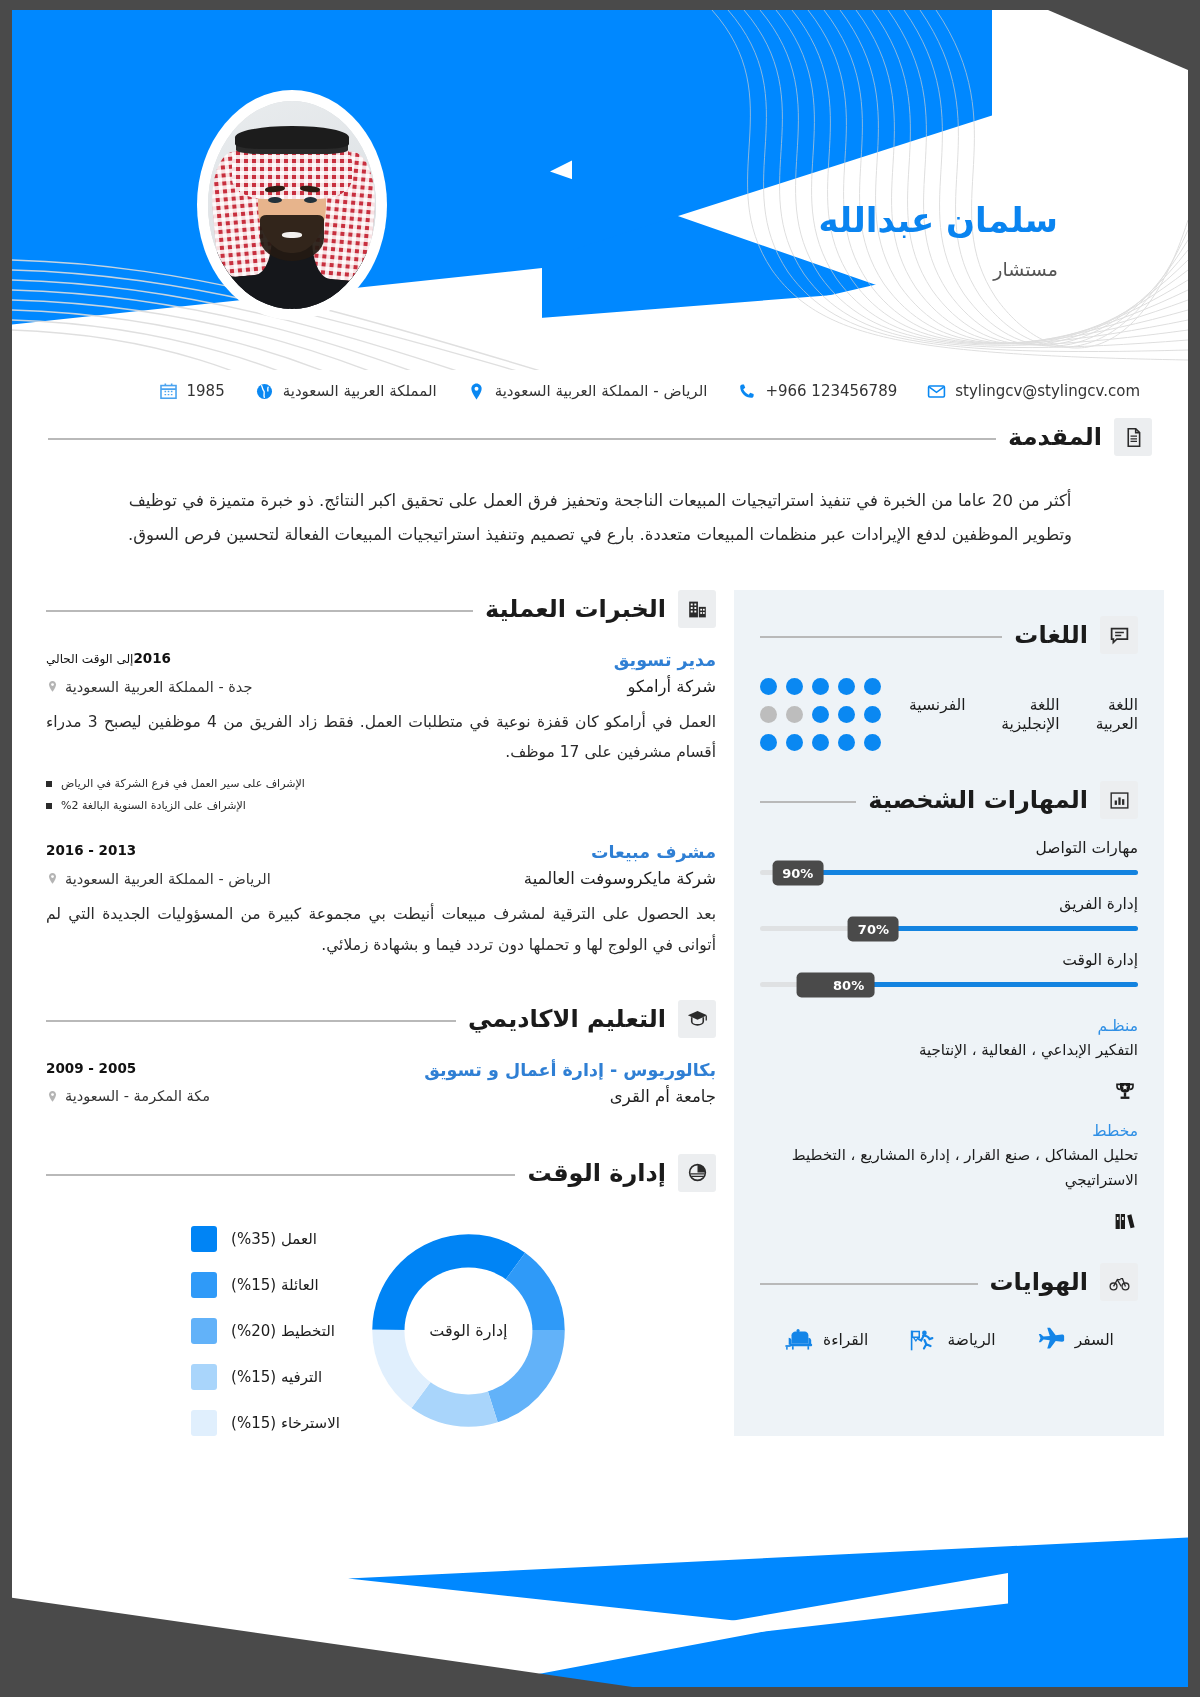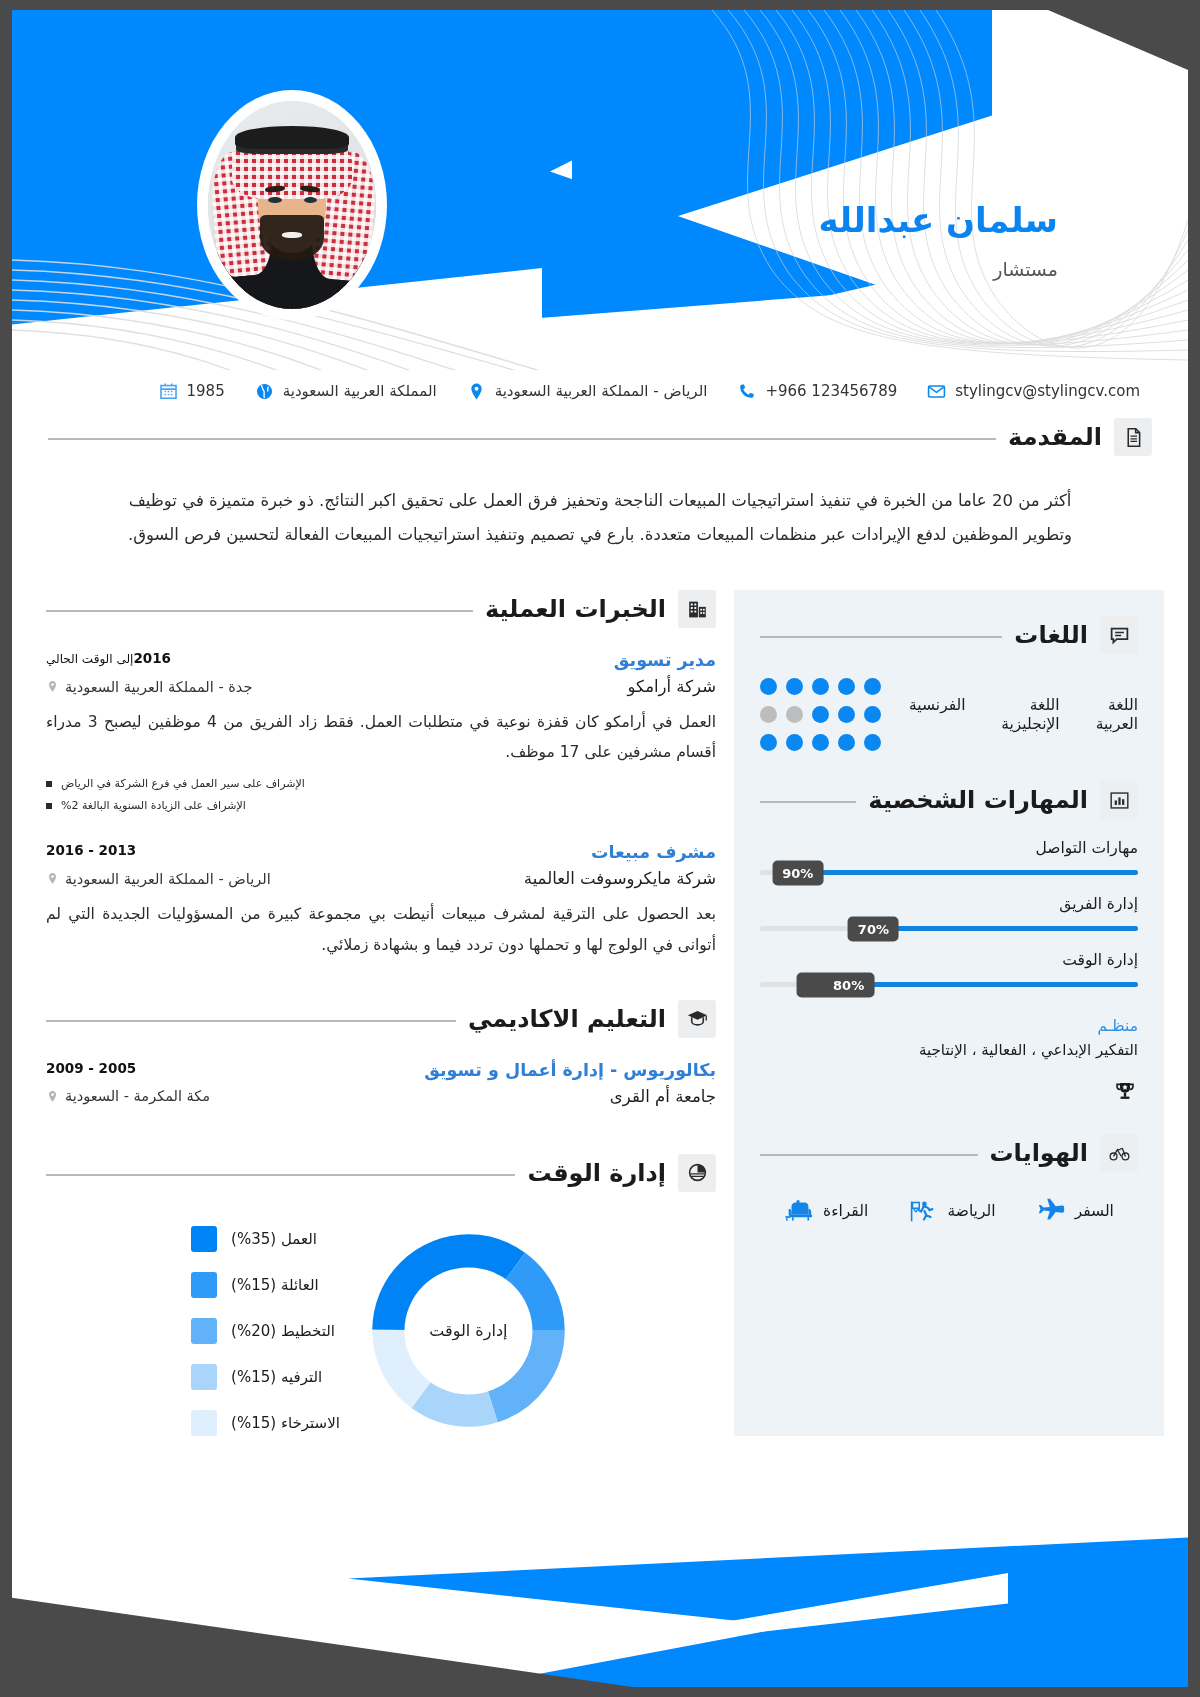--- a/index.html
+++ b/index.html
@@ -464,20 +464,35 @@
               <path d="M7 3 H17 V8 C17 11 15 12.6 12 12.6 C9 12.6 7 11 7 8 Z" fill="#1b1b1b"></path>
               <path d="M7 4.4 H4 V6.2 C4 8.2 5.4 9.4 7.2 9.5" fill="none" stroke="#1b1b1b" stroke-width="1.6"></path>
               <path d="M17 4.4 H20 V6.2 C20 8.2 18.6 9.4 16.8 9.5" fill="none" stroke="#1b1b1b" stroke-width="1.6"></path>
               <rect x="10.8" y="12.4" width="2.4" height="4.4" fill="#1b1b1b"></rect>
               <rect x="7.6" y="16.6" width="8.8" height="2.3" fill="#1b1b1b"></rect>
               <path d="M12 4.6 L12.85 6.3 L14.7 6.55 L13.35 7.85 L13.7 9.7 L12 8.8 L10.3 9.7 L10.65 7.85 L9.3 6.55 L11.15 6.3 Z" fill="#fff"></path>
             </svg>
           </div>
         </div>
 
+        <div class="proud-item">
+          <div class="proud-tx">
+            <div class="proud-tl">مخطط</div>
+            <div class="proud-ds">تحليل المشاكل ، صنع القرار ، إدارة المشاريع ، التخطيط الاستراتيجي</div>
+          </div>
+          <div class="proud-ico">
+            <svg viewBox="0 0 24 24">
+              <rect x="2.6" y="5" width="4.2" height="15" fill="#1b1b1b"></rect>
+              <rect x="7.8" y="5" width="4.2" height="15" fill="#1b1b1b"></rect>
+              <rect x="3.9" y="8" width="1.6" height="3" fill="#fff"></rect>
+              <rect x="9.1" y="8" width="1.6" height="3" fill="#fff"></rect>
+              <path d="M14.2 6.4 L18.3 5.3 L21.6 18.2 L17.5 19.3 Z" fill="#1b1b1b"></path>
+            </svg>
+          </div>
+        </div>
       </div>
 
       <div class="side-sec">
         <div class="shead">
           <div class="sbadge">
             <svg viewBox="0 0 24 24">
               <circle cx="5.2" cy="16.5" r="3.9" fill="none" stroke="#2b2b2b" stroke-width="1.5"></circle>
               <circle cx="18.8" cy="16.5" r="3.9" fill="none" stroke="#2b2b2b" stroke-width="1.5"></circle>
               <path d="M5.2 16.5 L9.4 8.8 L14 16.5 M9.4 8.8 H13.2 M18.8 16.5 L15.4 7.6 H13" fill="none" stroke="#2b2b2b" stroke-width="1.5"></path>
             </svg>

